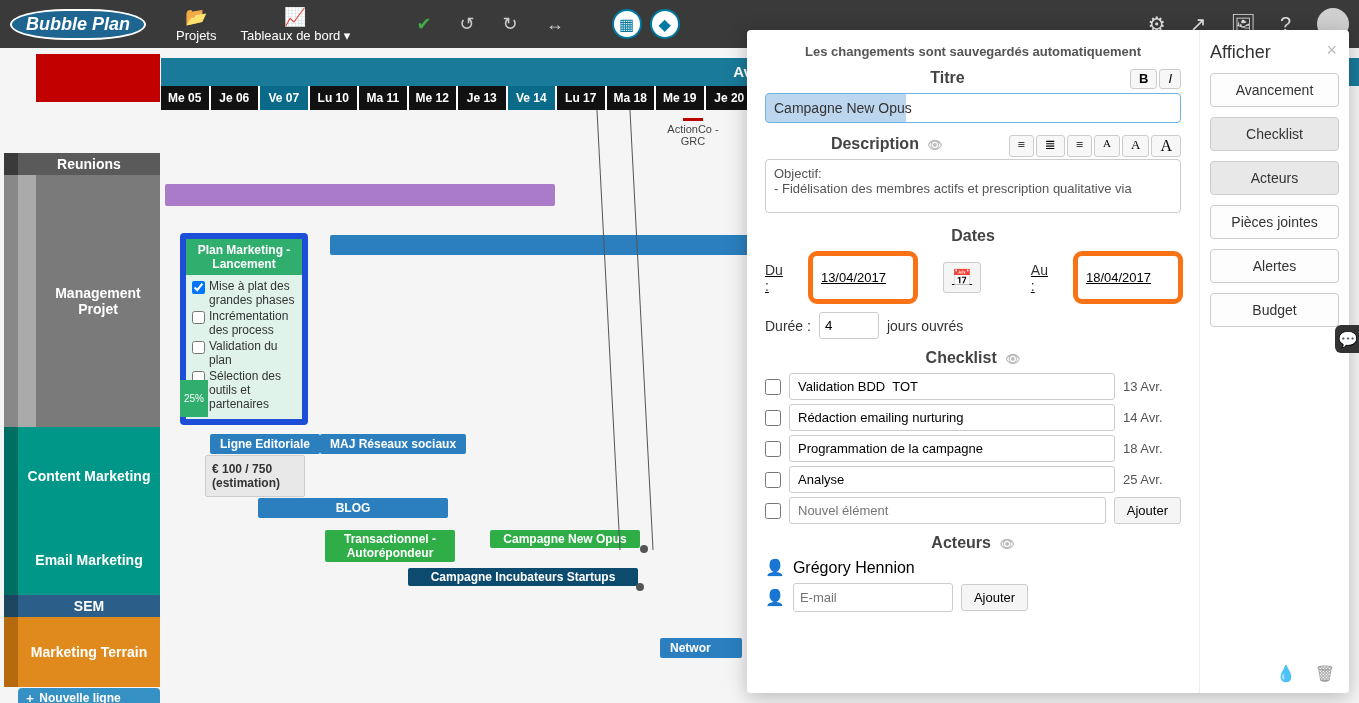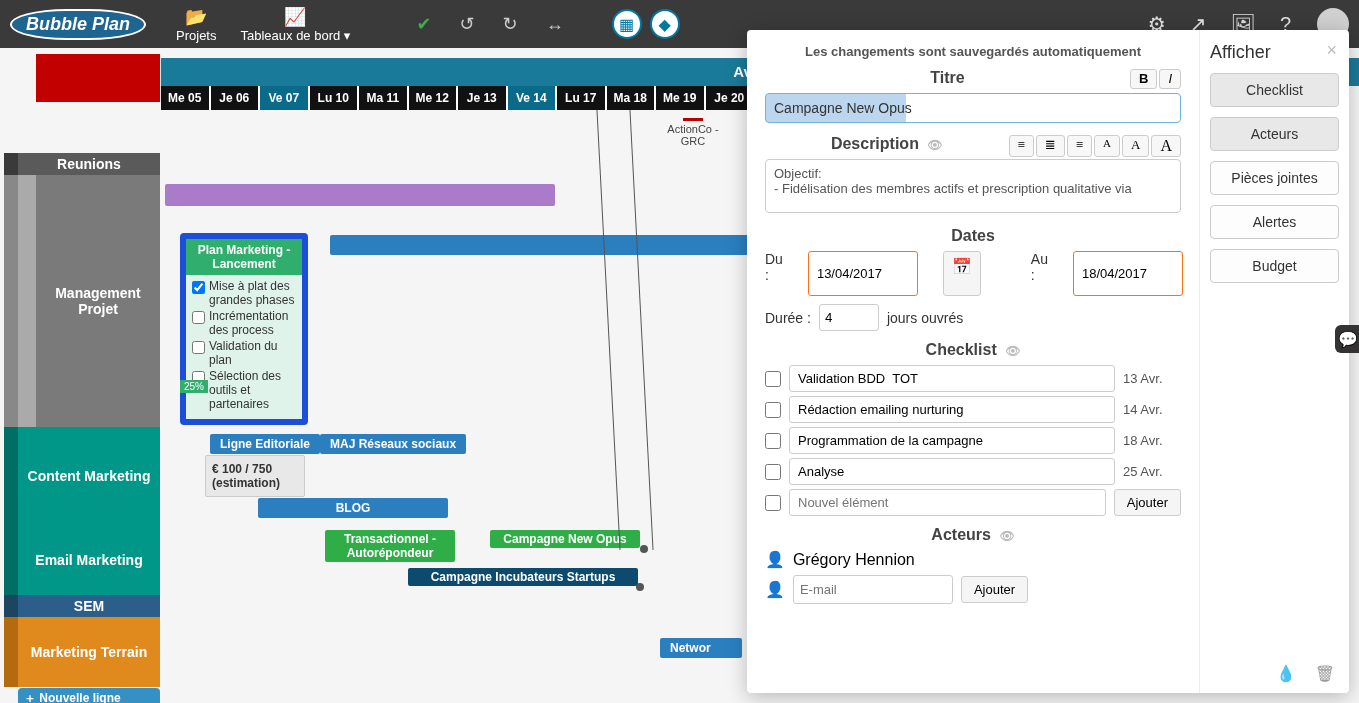--- a/index.html
+++ b/index.html
@@ -40,21 +40,21 @@
   .rl-terrain{top:569px;height:70px;background:#e08a1e;}
 
   
   .task{position:absolute;color:#fff;font-size:12px;text-align:center;display:flex;align-items:center;justify-content:center;font-weight:bold;border-radius:2px;padding:2px 4px;}
   .purple{background:#a97bc9;}
   .bluebar{background:#2b7fbf;}
   .card{position:absolute;background:#dff3eb;border:6px solid #1d4ed8;border-radius:4px;font-size:12px;color:#333;padding:6px;}
   .card-title{background:#2fae6e;color:#fff;font-weight:bold;text-align:center;margin:-6px -6px 4px -6px;padding:4px;}
   .check-line{display:flex;align-items:flex-start;margin:2px 0;}
   .check-line input{margin-right:4px;margin-top:2px;}
-  .progress{background:#2fae6e;color:#fff;font-size:10px;padding:1px 4px;display:inline-block;}
+  .progress{background:#2fae6e;color:#fff;font-size:10px;padding:13px 4px;display:inline-block;}
   .small-blue{background:#2b7fbf;color:#fff;font-size:12px;padding:3px 10px;position:absolute;border-radius:2px;font-weight:bold;}
   .small-info{background:#e8e8e8;color:#333;font-size:12px;padding:6px;position:absolute;border-radius:2px;border:1px solid #ccc;}
   .green-task{background:#2fae48;}
   .darkgreen{background:#0c4a6e;}
 
   .newline-btn{position:absolute;left:18px;top:640px;width:142px;height:20px;background:#3590c4;color:#fff;font-size:12px;font-weight:bold;padding:2px 6px;border-radius:4px 4px 0 0;}
   .dep-dot{position:absolute;width:8px;height:8px;border-radius:50%;background:#555;}
 
   
   .panel{position:absolute;right:10px;top:30px;width:602px;bottom:10px;background:#fff;box-shadow:0 4px 20px rgba(0,0,0,.25);border-radius:4px;display:flex;}
@@ -62,23 +62,23 @@
   .panel-side{width:150px;border-left:1px solid #eee;padding:12px 10px;}
   .autosave{text-align:center;font-size:13px;color:#555;font-weight:bold;margin-bottom:8px;}
   .close-x{position:absolute;right:12px;top:10px;color:#bbb;font-size:18px;cursor:pointer;}
   .sect-label{font-size:16px;color:#444;font-weight:bold;margin:10px 0 6px;text-align:center;}
   .eye{font-size:12px;color:#bbb;margin-left:4px;}
   .fmt-btns{float:right;display:flex;gap:2px;}
   .fmt-btns span{border:1px solid #ccc;padding:1px 8px;font-size:13px;font-family:serif;cursor:pointer;background:#f7f7f7;border-radius:3px;}
   .title-input{width:100%;border:1px solid #6fb3e0;border-radius:4px;padding:6px 8px;font-size:14px;color:#333;}
   .title-input::selection{background:#bcd6ef;}
   .desc-box{width:100%;height:54px;border:1px solid #ccc;border-radius:4px;padding:6px 8px;font-size:13px;color:#555;resize:none;}
-  .date-row2{display:flex;gap:25px;margin-bottom:8px;}
+  .date-row2{display:flex;align-items:center;gap:25px;margin-bottom:8px;text-decoration:underline;}
   .date-row2 label{font-size:14px;color:#333;}
-  .date-input{border:1px solid #f97316;border-radius:3px;padding:14px 8px;width:110px;font-size:13px;}
+  .date-input{border:5px solid #f97316;border-radius:9px;padding:14px 8px;width:110px;font-size:13px;}
   .cal-btn{border:1px solid #ccc;border-radius:3px;padding:5px 8px;background:#f5f5f5;cursor:pointer;}
   .duree-row{display:flex;align-items:center;gap:8px;font-size:14px;color:#333;}
   .duree-row input{width:60px;border:1px solid #ccc;padding:5px;border-radius:3px;}
   .chk-row{display:flex;align-items:center;gap:8px;margin:4px 0;}
   .chk-row input[type=checkbox]{width:16px;height:16px;}
   .chk-text{flex:1;border:1px solid #ccc;border-radius:3px;padding:5px 8px;font-size:13px;}
   .chk-date{width:58px;font-size:13px;color:#555;}
   .add-btn{border:1px solid #ccc;background:#f5f5f5;padding:5px 12px;border-radius:3px;font-size:13px;cursor:pointer;}
   .actor-row{display:flex;align-items:center;gap:8px;margin:6px 0;}
   .actor-icon{font-size:16px;}
@@ -309,20 +309,21 @@
     </div>
     <div class="actor-row">
       <span class="actor-icon">👤</span>
       <input class="actor-input" placeholder="E-mail" style="">
       <button class="add-btn">Ajouter</button>
     </div>
   </div>
 
   <div class="panel-side">
     <div class="side-title">Afficher</div>
+    <button class="side-btn">Avancement</button>
     <button class="side-btn active">Checklist</button>
     <button class="side-btn active">Acteurs</button>
     <button class="side-btn">Pièces jointes</button>
     <button class="side-btn">Alertes</button>
     <button class="side-btn">Budget</button>
   </div>
 
   <div class="panel-footer-icons">
     <span class="drop-icon">💧</span>
     <span>🗑</span>

